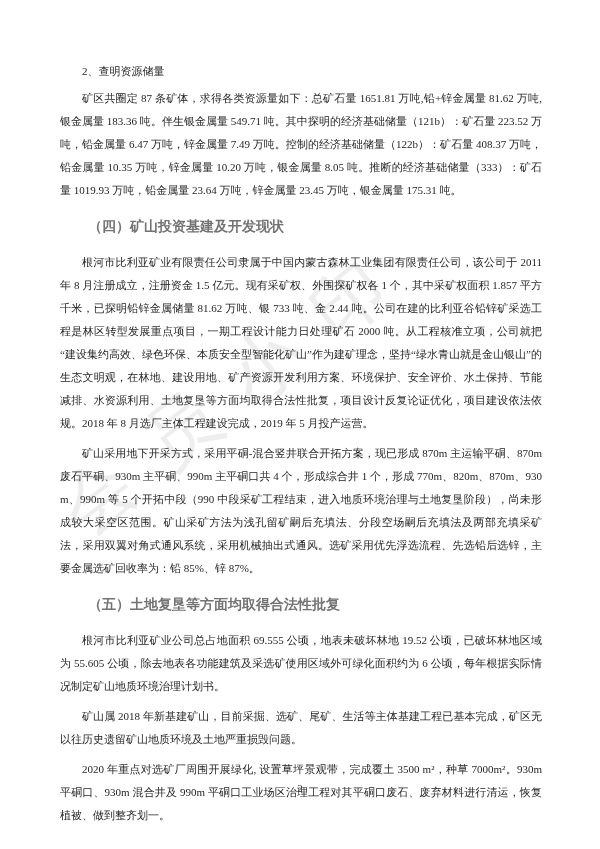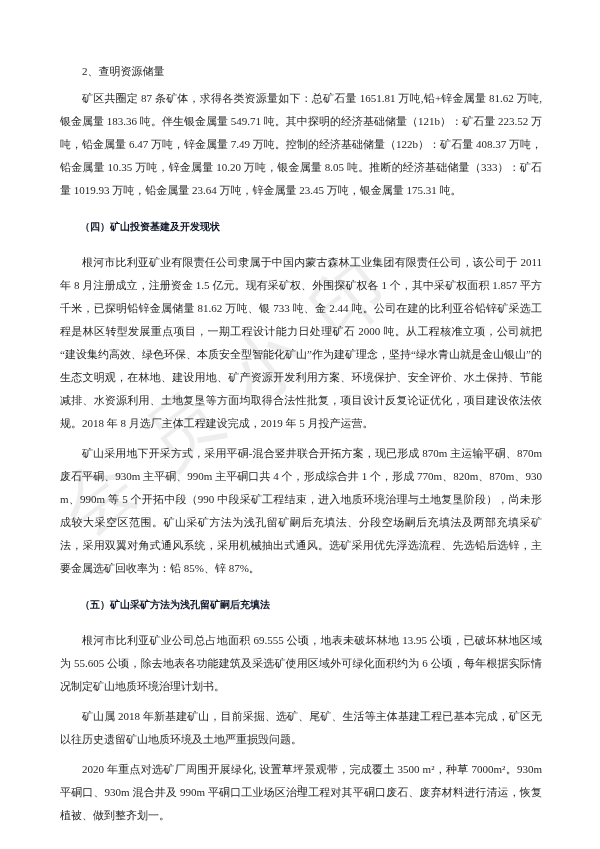--- a/index.html
+++ b/index.html
@@ -27,26 +27,26 @@
   }
   p.body-para {
     font-size: 11px;
     line-height: 23px;
     text-align: justify;
     text-indent: 2em;
     margin: 4px 0 7px 0;
     word-break: break-all;
   }
   h2.sec-heading {
-    font-size: 10px;
+    font-size: 14px;
     font-weight: bold;
     text-indent: 2em;
     line-height: 20px;
     margin: 15px 0 14px 0;
-    color: #0f172a;
+    color: #737373;
   }
   .watermark {
     position: absolute;
     left: 70px;
     top: 470px;
     transform: rotate(-38deg);
     transform-origin: left center;
     font-size: 72px;
     letter-spacing: 34px;
     color: rgba(120, 120, 120, 0.13);
@@ -77,23 +77,23 @@
     <p class="sub-title">2、查明资源储量</p>
 
     <p class="body-para">矿区共圈定 87 条矿体，求得各类资源量如下：总矿石量 1651.81 万吨,铅+锌金属量 81.62 万吨,银金属量 183.36 吨。伴生银金属量 549.71 吨。其中探明的经济基础储量（121b）：矿石量 223.52 万吨，铅金属量 6.47 万吨，锌金属量 7.49 万吨。控制的经济基础储量（122b）：矿石量 408.37 万吨，铅金属量 10.35 万吨，锌金属量 10.20 万吨，银金属量 8.05 吨。推断的经济基础储量（333）：矿石量 1019.93 万吨，铅金属量 23.64 万吨，锌金属量 23.45 万吨，银金属量 175.31 吨。</p>
 
     <h2 class="sec-heading">（四）矿山投资基建及开发现状</h2>
 
     <p class="body-para">根河市比利亚矿业有限责任公司隶属于中国内蒙古森林工业集团有限责任公司，该公司于 2011 年 8 月注册成立，注册资金 1.5 亿元。现有采矿权、外围探矿权各 1 个，其中采矿权面积 1.857 平方千米，已探明铅锌金属储量 81.62 万吨、银 733 吨、金 2.44 吨。公司在建的比利亚谷铅锌矿采选工程是林区转型发展重点项目，一期工程设计能力日处理矿石 2000 吨。从工程核准立项，公司就把“建设集约高效、绿色环保、本质安全型智能化矿山”作为建矿理念，坚持“绿水青山就是金山银山”的生态文明观，在林地、建设用地、矿产资源开发利用方案、环境保护、安全评价、水土保持、节能减排、水资源利用、土地复垦等方面均取得合法性批复，项目设计反复论证优化，项目建设依法依规。2018 年 8 月选厂主体工程建设完成，2019 年 5 月投产运营。</p>
 
     <p class="body-para">矿山采用地下开采方式，采用平硐-混合竖井联合开拓方案，现已形成 870m 主运输平硐、870m 废石平硐、930m 主平硐、990m 主平硐口共 4 个，形成综合井 1 个，形成 770m、820m、870m、930m、990m 等 5 个开拓中段（990 中段采矿工程结束，进入地质环境治理与土地复垦阶段），尚未形成较大采空区范围。矿山采矿方法为浅孔留矿嗣后充填法、分段空场嗣后充填法及两部充填采矿法，采用双翼对角式通风系统，采用机械抽出式通风。选矿采用优先浮选流程、先选铅后选锌，主要金属选矿回收率为：铅 85%、锌 87%。</p>
 
-    <h2 class="sec-heading">（五）矿山采矿方法为浅孔留矿嗣后充填法</h2>
+    <h2 class="sec-heading">（五）土地复垦等方面均取得合法性批复</h2>
 
-    <p class="body-para">根河市比利亚矿业公司总占地面积 69.555 公顷，地表未破坏林地 13.95 公顷，已破坏林地区域为 55.605 公顷，除去地表各功能建筑及采选矿使用区域外可绿化面积约为 6 公顷，每年根据实际情况制定矿山地质环境治理计划书。</p>
+    <p class="body-para">根河市比利亚矿业公司总占地面积 69.555 公顷，地表未破坏林地 19.52 公顷，已破坏林地区域为 55.605 公顷，除去地表各功能建筑及采选矿使用区域外可绿化面积约为 6 公顷，每年根据实际情况制定矿山地质环境治理计划书。</p>
 
     <p class="body-para">矿山属 2018 年新基建矿山，目前采掘、选矿、尾矿、生活等主体基建工程已基本完成，矿区无以往历史遗留矿山地质环境及土地严重损毁问题。</p>
 
 
     <p class="body-para">2020 年重点对选矿厂周围开展绿化, 设置草坪景观带，完成覆土 3500 m²，种草 7000m²。930m 平硐口、930m 混合井及 990m 平硐口工业场区治理工程对其平硐口废石、废弃材料进行清运，恢复植被、做到整齐划一。</p>
 
   </div>
 
   <div class="page-number">2</div>
 

